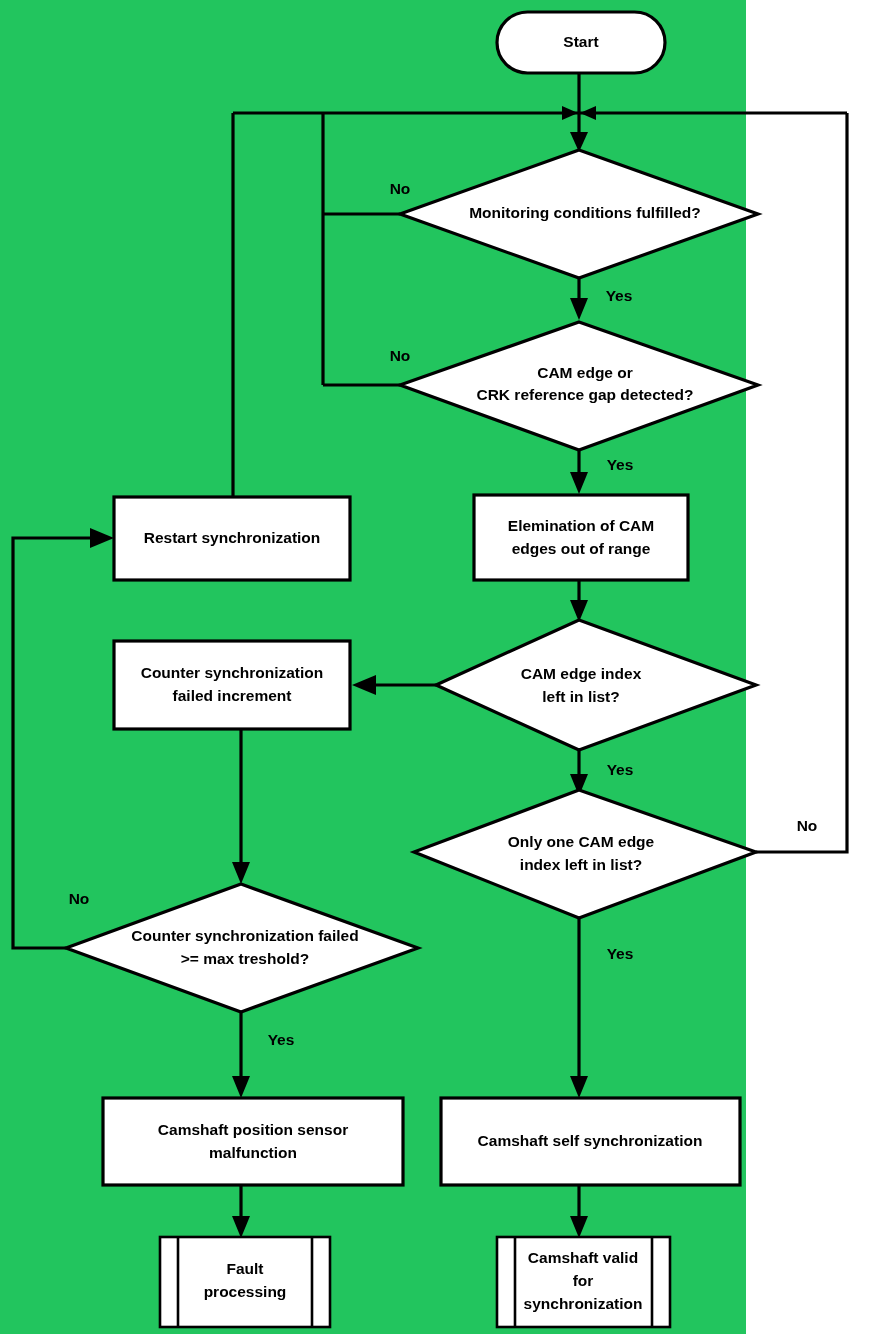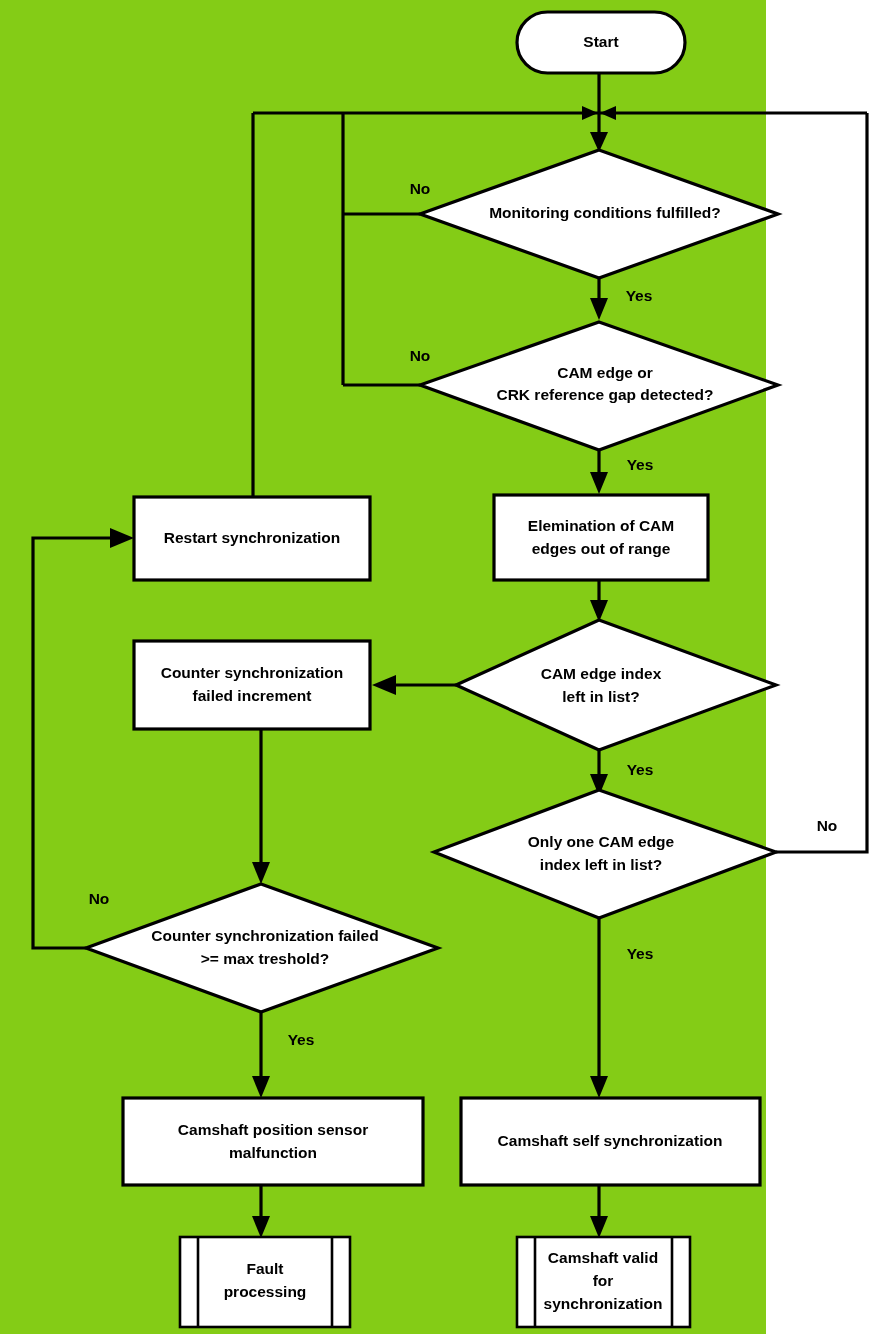--- a/index.html
+++ b/index.html
@@ -4,23 +4,22 @@
 <style>
   html, body {
     margin: 0;
     padding: 0;
     background: #ffffff;
   }
   #flowchart-root {
     position: relative;
     width: 746px;
     height: 1334px;
-    background: #84cc16;
-    font-family: "Liberation Sans", sans-serif;
-    padding-left: 20px;
+    background: #22c55e;
+    font-family: "Liberation Sans", sans-serif;
   }
   svg.fc {
     display: block;
     width: 880px;
     height: 1334px;
   }
   .shape-fill {
     fill: #ffffff;
     stroke: #000000;
     stroke-width: 3.2;

